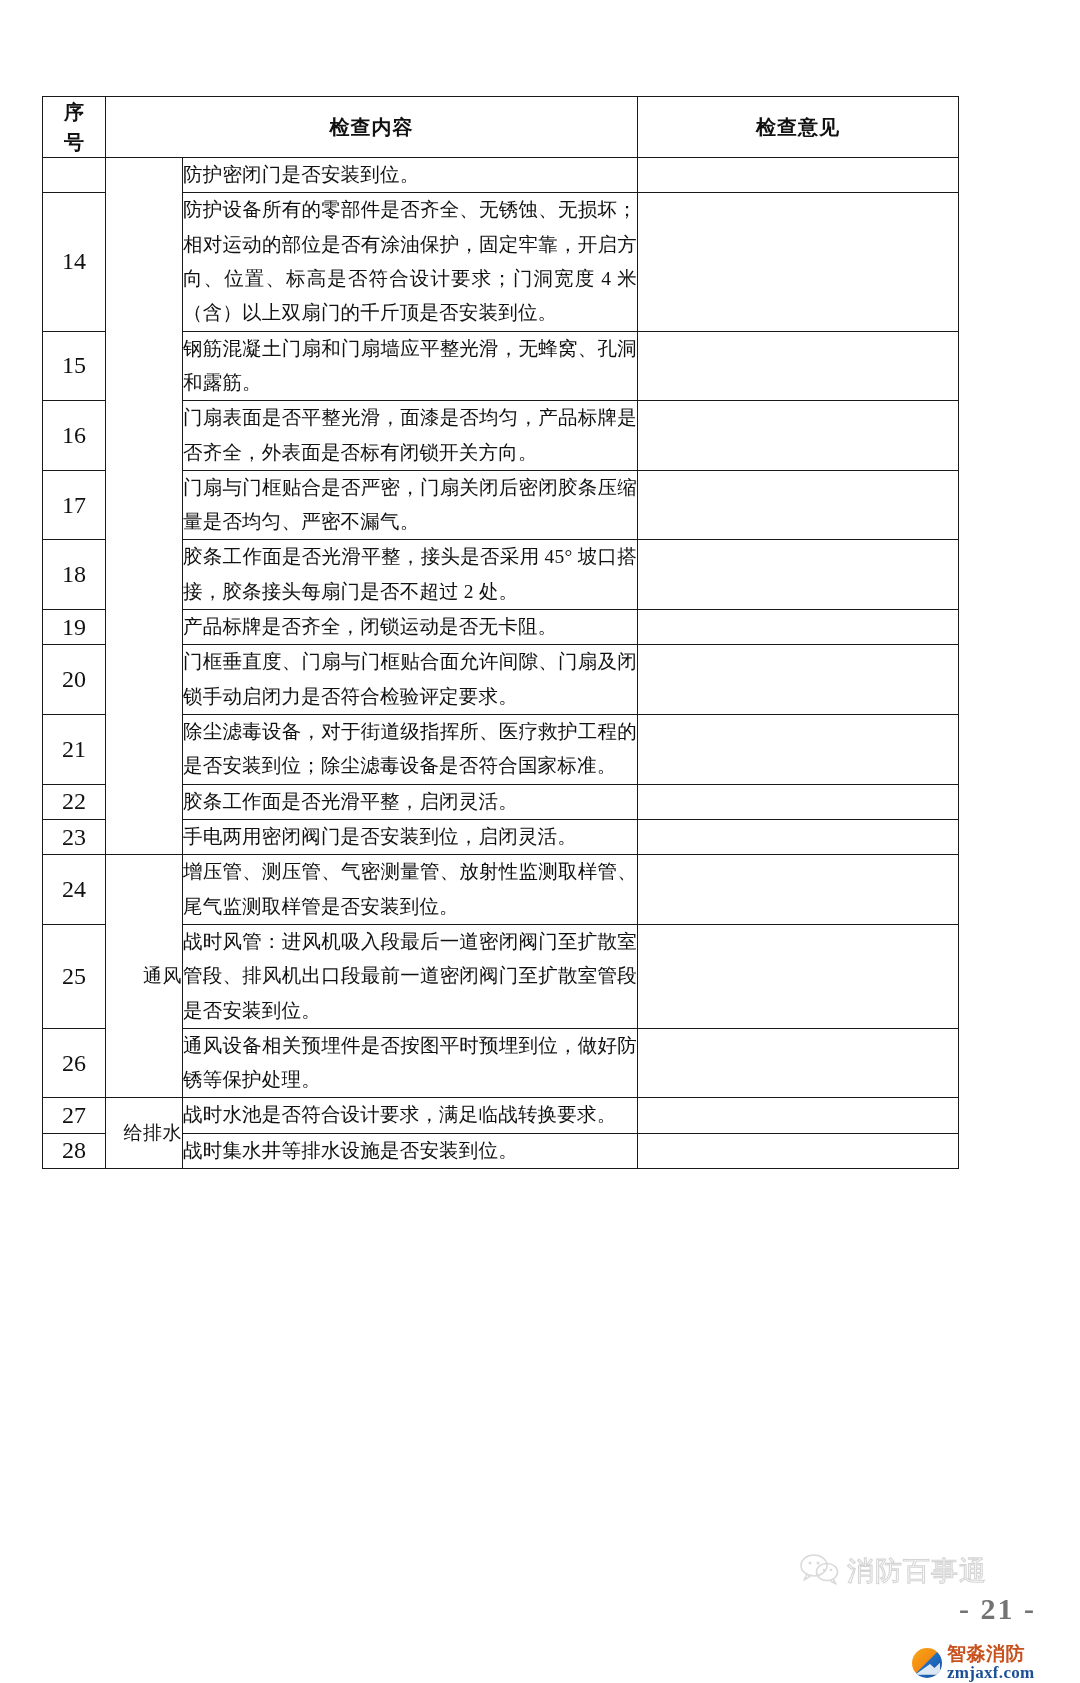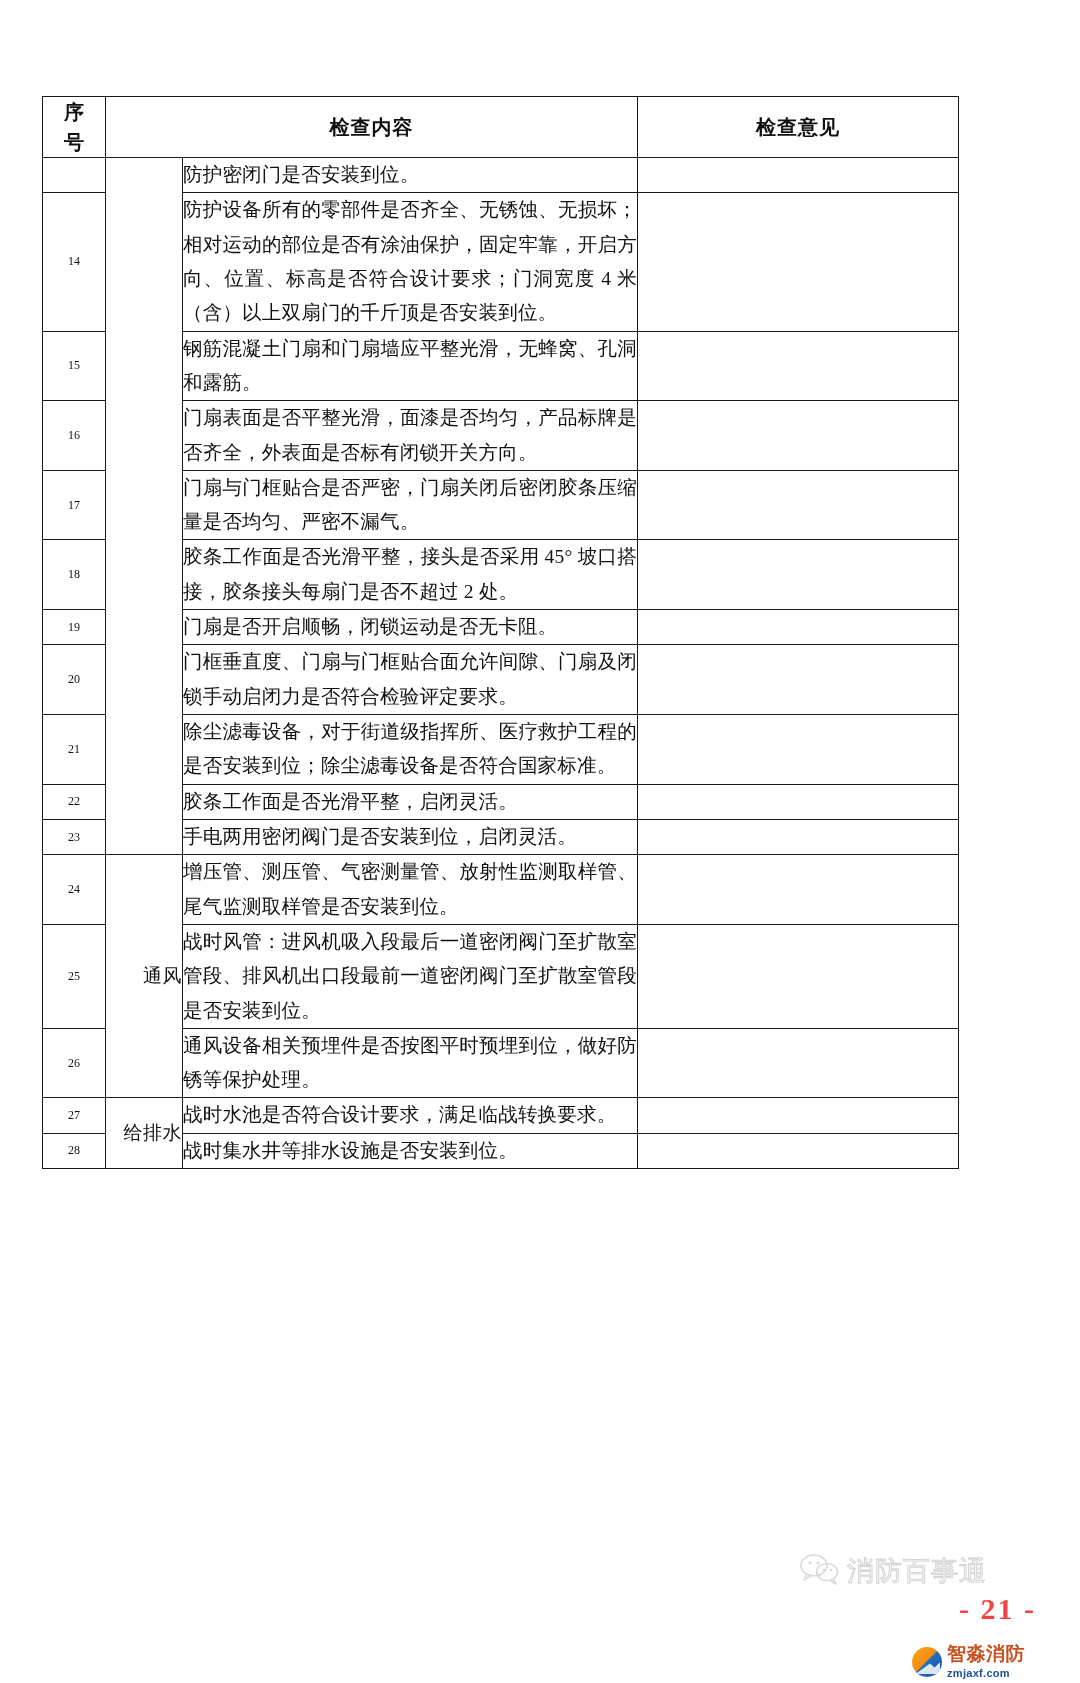--- a/index.html
+++ b/index.html
@@ -58,21 +58,21 @@
     font-size: 20px;
     line-height: 1.5;
     text-align: center;
     font-family: "Liberation Sans", "DejaVu Sans", sans-serif;
     padding: 9px 2px;
   }
   .hdr-seq span { display: block; }
 
   .seq-cell {
     text-align: center;
-    font-size: 12px;
+    font-size: 24px;
     font-family: "Liberation Serif", "DejaVu Serif", serif;
   }
   .cat-cell {
     text-align: right;
     font-size: 19px;
     line-height: 1.5;
     font-family: "Liberation Serif", "DejaVu Serif", serif;
     letter-spacing: 0.5px;
   }
   .body-cell {
@@ -88,21 +88,21 @@
   .opin-cell { }
 
   .page-number {
     position: absolute;
     right: 44px;
     top: 1592px;
     font-size: 30px;
     font-weight: bold;
     font-family: "Liberation Serif", "DejaVu Serif", serif;
     letter-spacing: 2px;
-    color: #ef4444;
+    color: #737373;
   }
 
   
   .wm-wechat {
     position: absolute;
     left: 800px;
     top: 1553px;
     display: flex;
     gap: 7px;
     opacity: 0.55;
@@ -144,24 +144,24 @@
   .wm-zm-words { line-height: 1.04; }
   .wm-zm-cn {
     font-size: 19px;
     font-weight: bold;
     color: #c8501d;
     font-family: Liberation Sans, sans-serif;
     letter-spacing: .5px;
     white-space: nowrap;
   }
   .wm-zm-url {
-    font-size: 11px;
+    font-size: 17px;
     font-weight: bold;
     color: #1b4f96;
-    font-family: Liberation Sans, sans-serif;
+    font-family: Liberation Serif, serif;
     letter-spacing: .3px;
     white-space: nowrap;
   }
 </style>
 </head>
 <body>
 
 <div class="page">
 
   <table class="doc-table">
@@ -208,21 +208,21 @@
           <td class="body-cell">门扇与门框贴合是否严密，门扇关闭后密闭胶条压缩量是否均匀、严密不漏气。</td>
           <td class="opin-cell"></td>
         </tr>
         <tr>
           <td class="seq-cell">18</td>
           <td class="body-cell">胶条工作面是否光滑平整，接头是否采用 45° 坡口搭接，胶条接头每扇门是否不超过 2 处。</td>
           <td class="opin-cell"></td>
         </tr>
         <tr>
           <td class="seq-cell">19</td>
-          <td class="body-cell">门扇是否开启顺畅，闭锁运动是否无卡阻。</td>
+          <td class="body-cell">产品标牌是否齐全，闭锁运动是否无卡阻。</td>
           <td class="opin-cell"></td>
         </tr>
         <tr>
           <td class="seq-cell">20</td>
           <td class="body-cell">门框垂直度、门扇与门框贴合面允许间隙、门扇及闭锁手动启闭力是否符合检验评定要求。</td>
           <td class="opin-cell"></td>
         </tr>
         <tr>
           <td class="seq-cell">21</td>
           <td class="body-cell">除尘滤毒设备，对于街道级指挥所、医疗救护工程的是否安装到位；除尘滤毒设备是否符合国家标准。</td>

